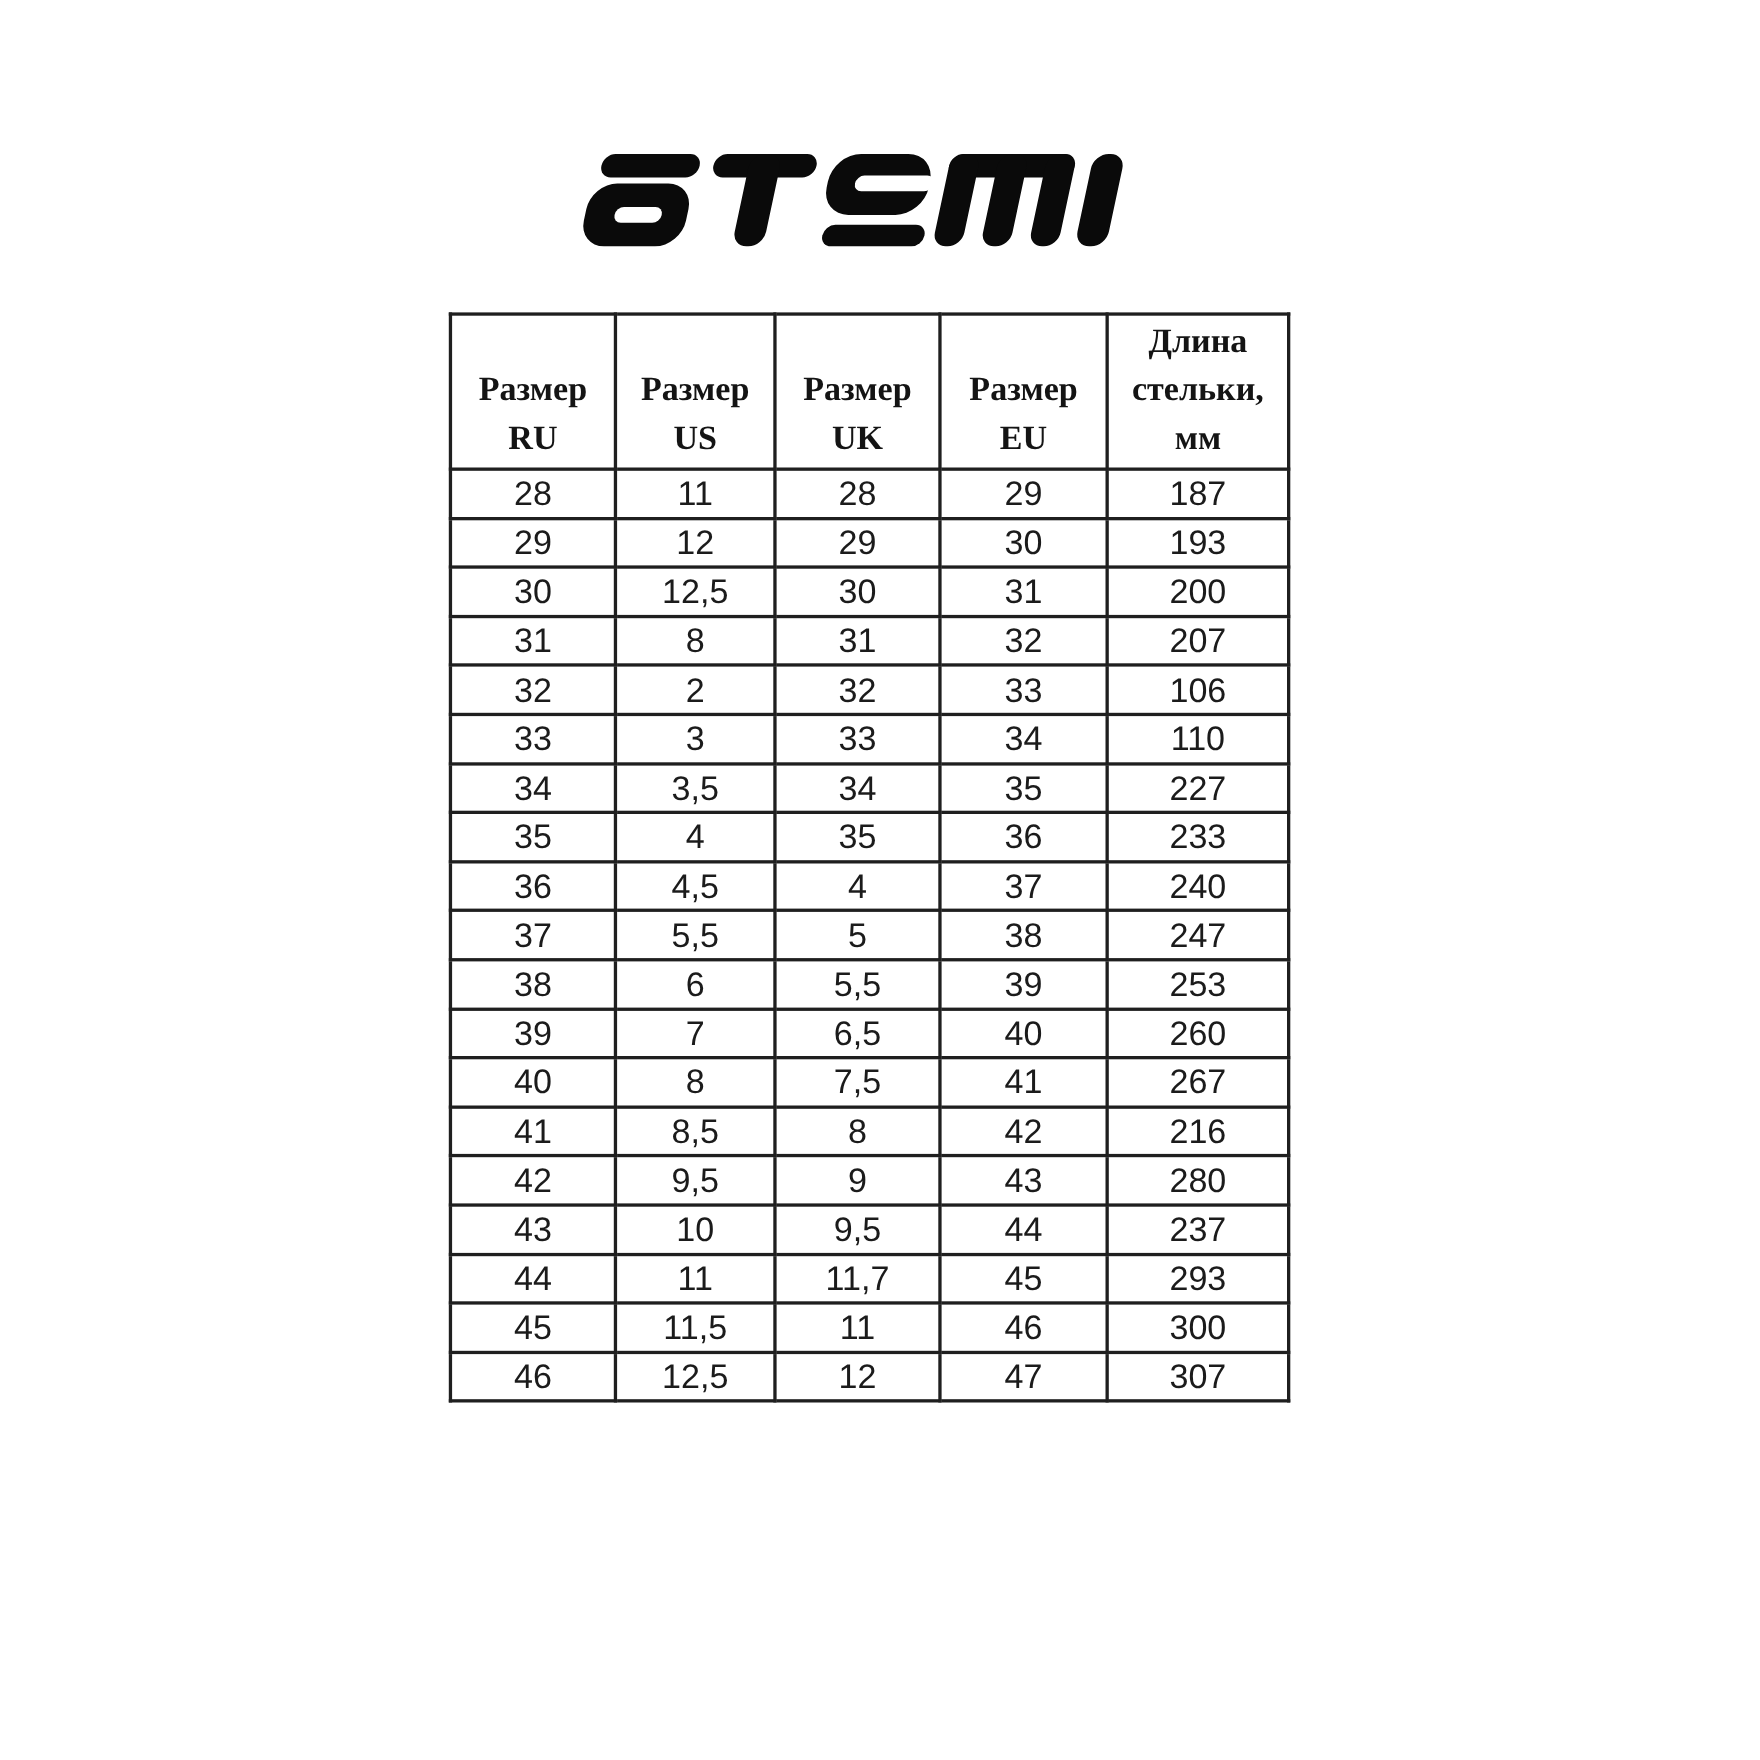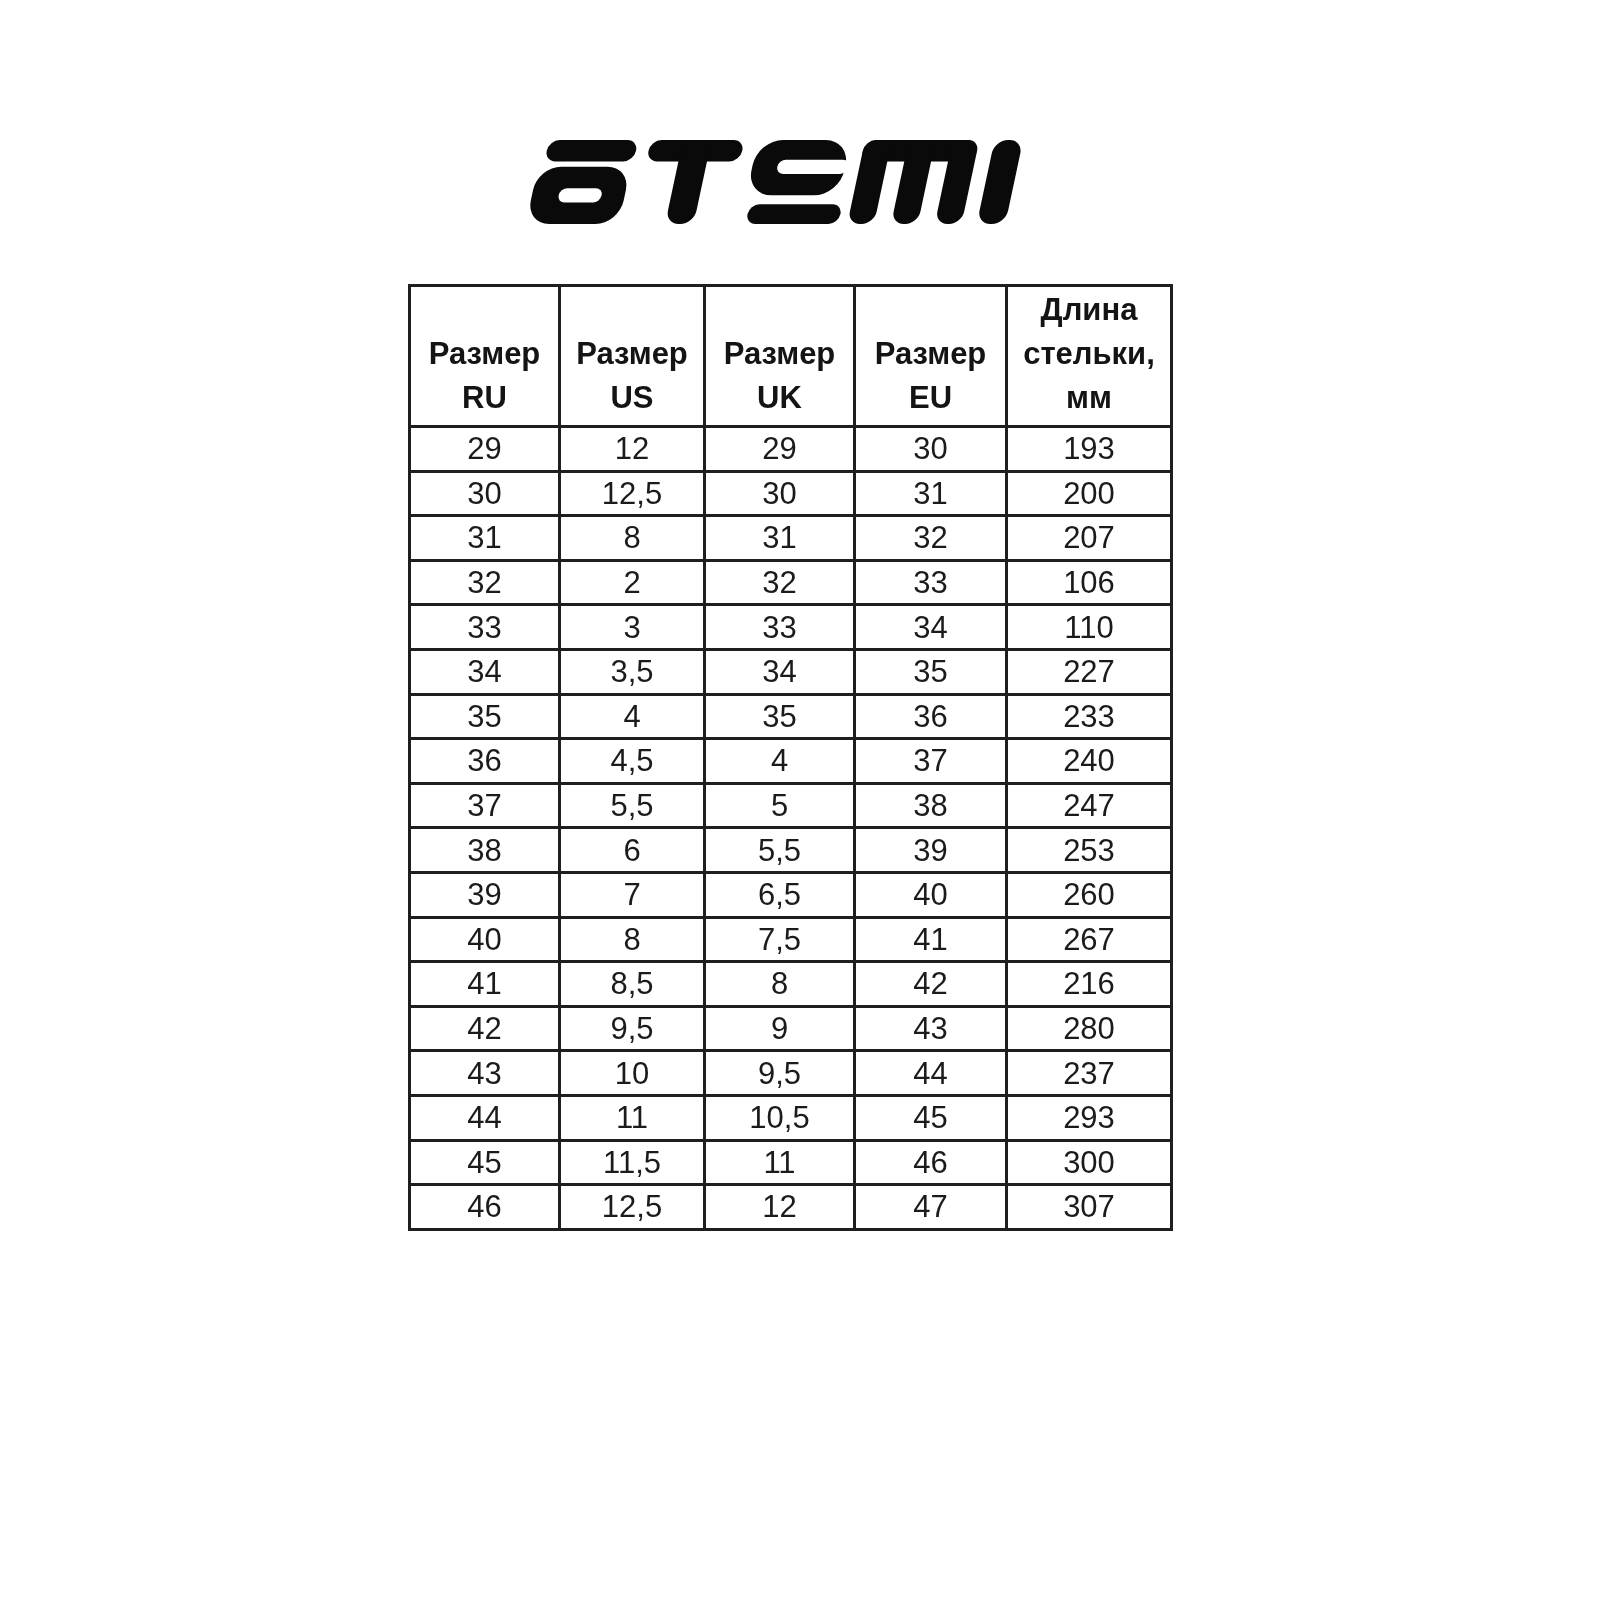--- a/index.html
+++ b/index.html
@@ -38,20 +38,21 @@
     background: #ffffff;
   }
   .size-table th {
     height: 133px;
     vertical-align: bottom;
     padding-bottom: 5px;
     font-size: 31px;
     font-weight: 700;
     line-height: 44px;
     color: #141414;
+    font-family: Liberation Serif, serif;
   }
   .size-table td {
     height: 41.6px;
     font-size: 31px;
     font-weight: 400;
     line-height: 1;
     color: #1b1b1b;
   }
 </style>
 </head>
@@ -110,20 +111,27 @@
           </th>
           <th>
             <div>Длина</div>
             <div>стельки,</div>
             <div>мм</div>
           </th>
         </tr>
       </thead>
     <tbody>
         <tr>
+          <td>28</td>
+          <td>11</td>
+          <td>28</td>
+          <td>29</td>
+          <td>187</td>
+        </tr>
+        <tr>
           <td>29</td>
           <td>12</td>
           <td>29</td>
           <td>30</td>
           <td>193</td>
         </tr>
         <tr>
           <td>30</td>
           <td>12,5</td>
           <td>30</td>
@@ -217,21 +225,21 @@
         <tr>
           <td>43</td>
           <td>10</td>
           <td>9,5</td>
           <td>44</td>
           <td>237</td>
         </tr>
         <tr>
           <td>44</td>
           <td>11</td>
-          <td>10,5</td>
+          <td>11,7</td>
           <td>45</td>
           <td>293</td>
         </tr>
         <tr>
           <td>45</td>
           <td>11,5</td>
           <td>11</td>
           <td>46</td>
           <td>300</td>
         </tr>

